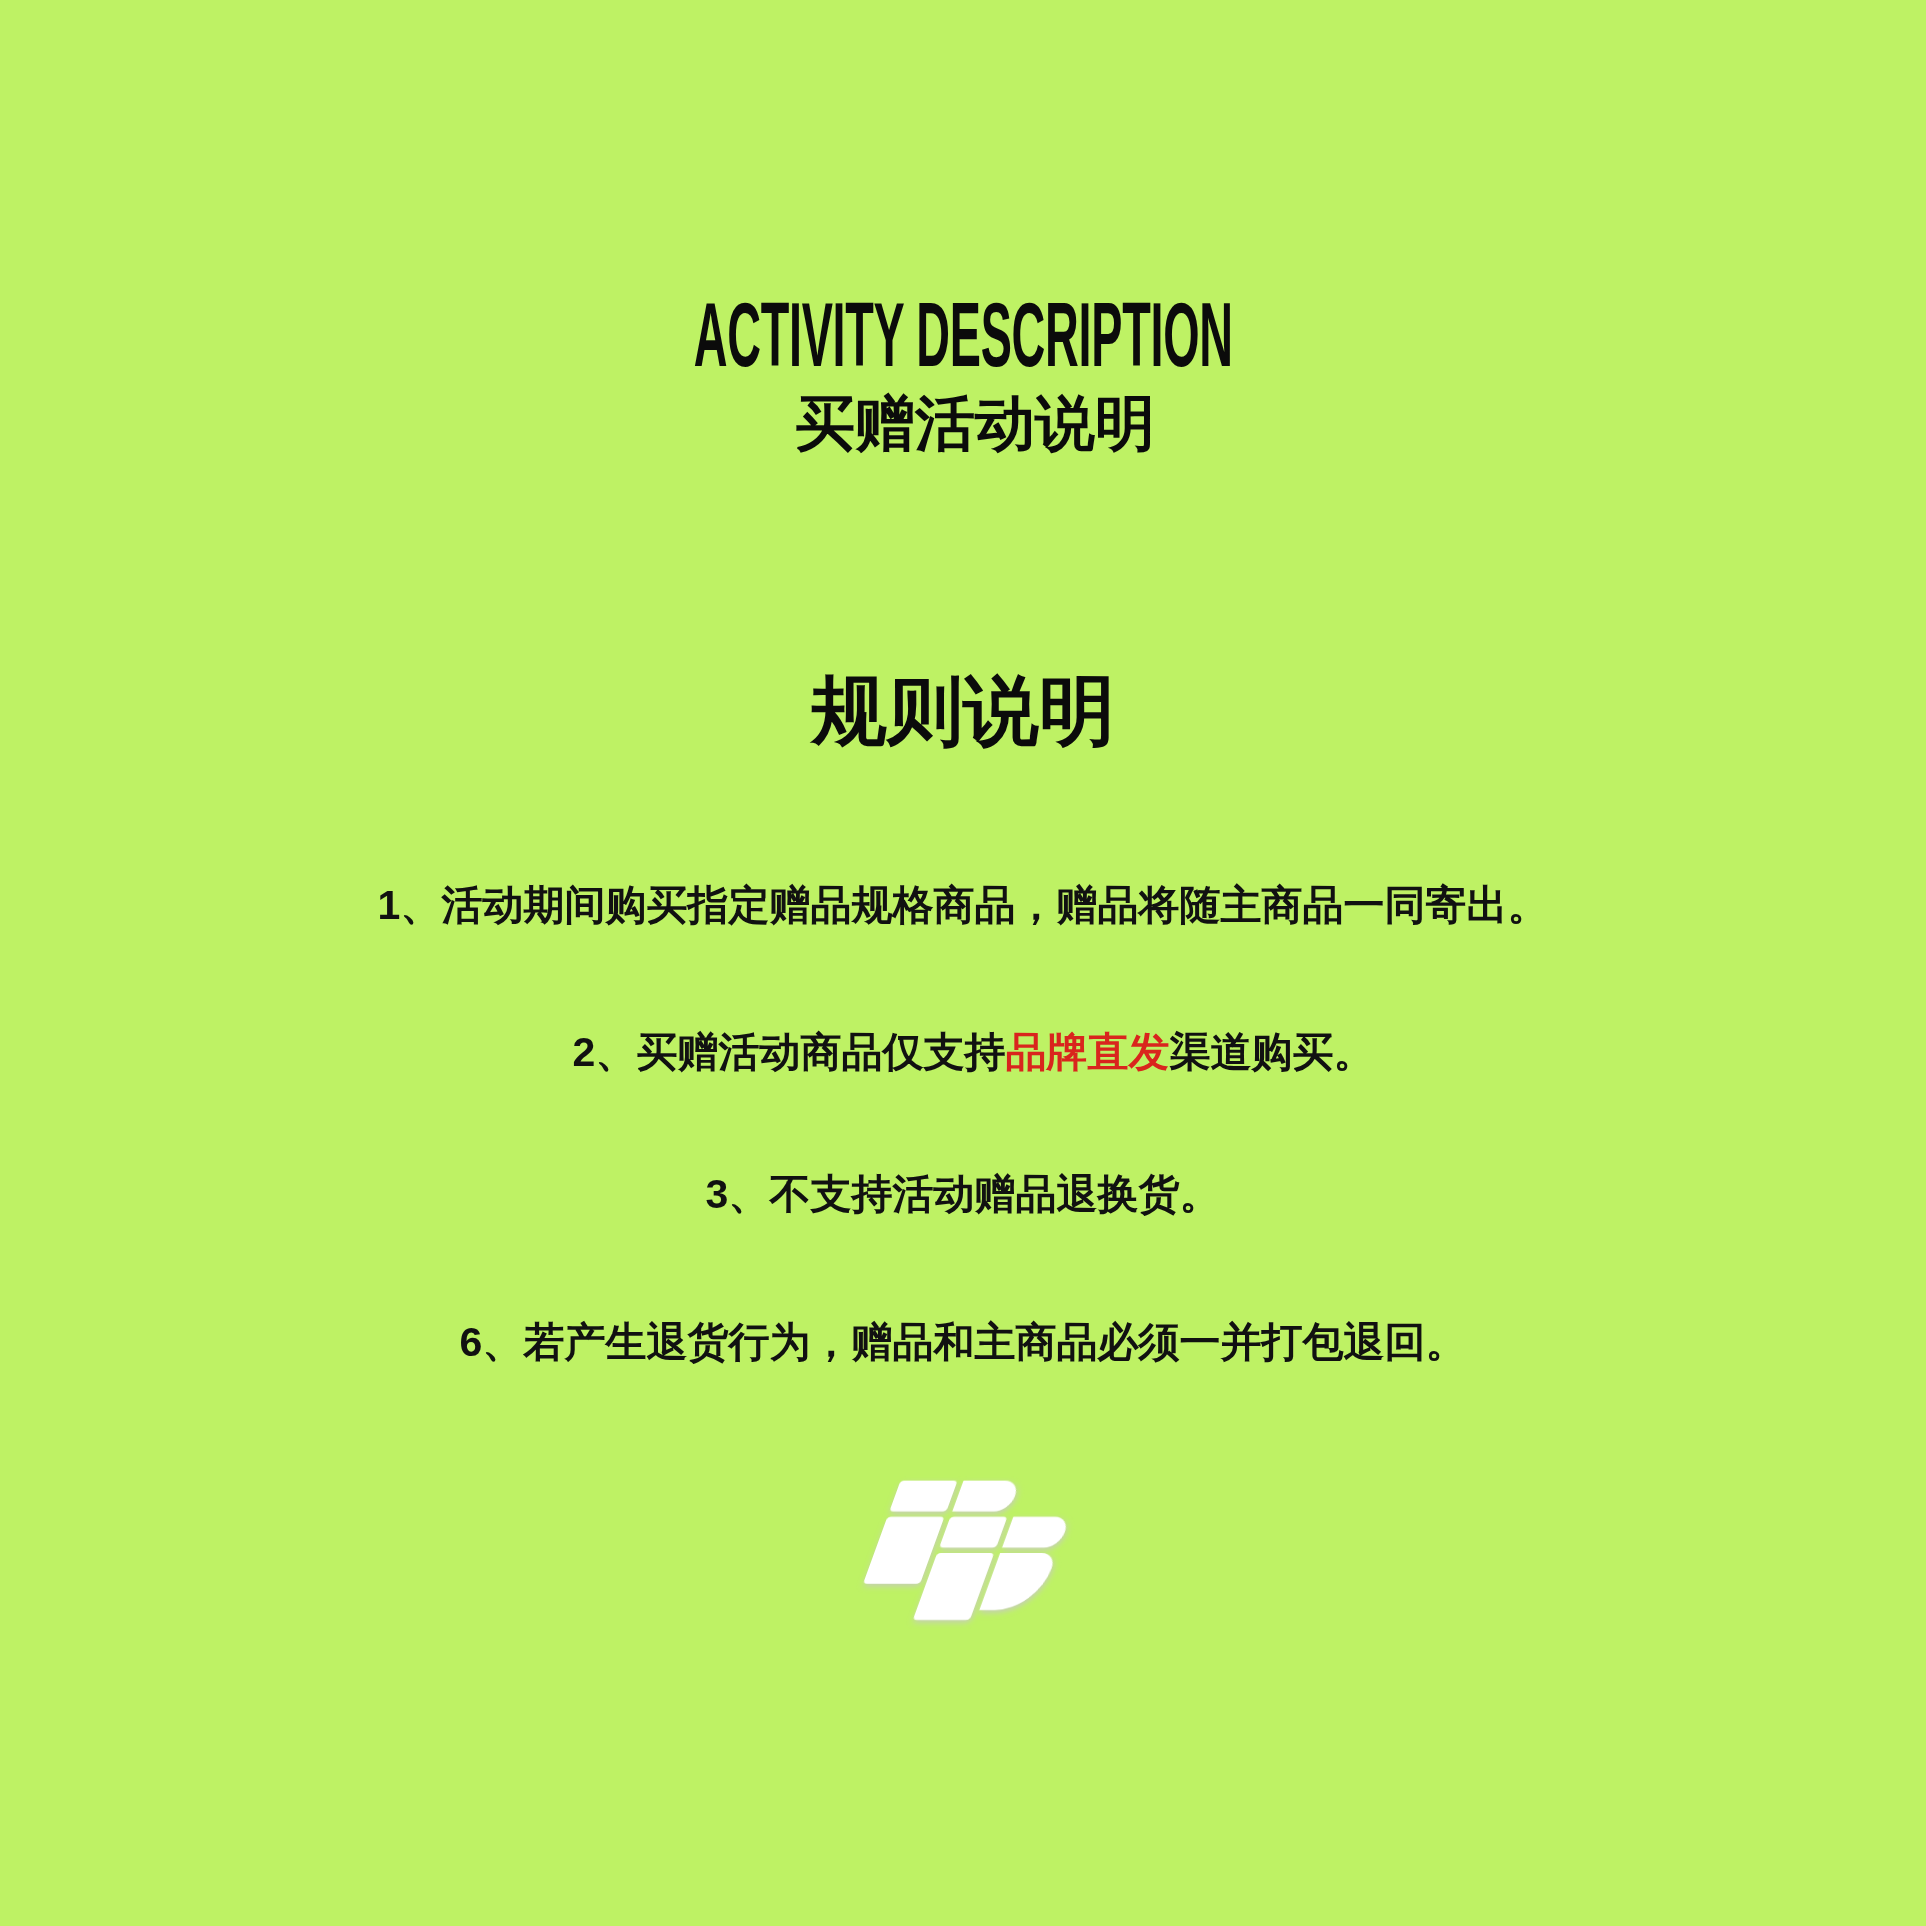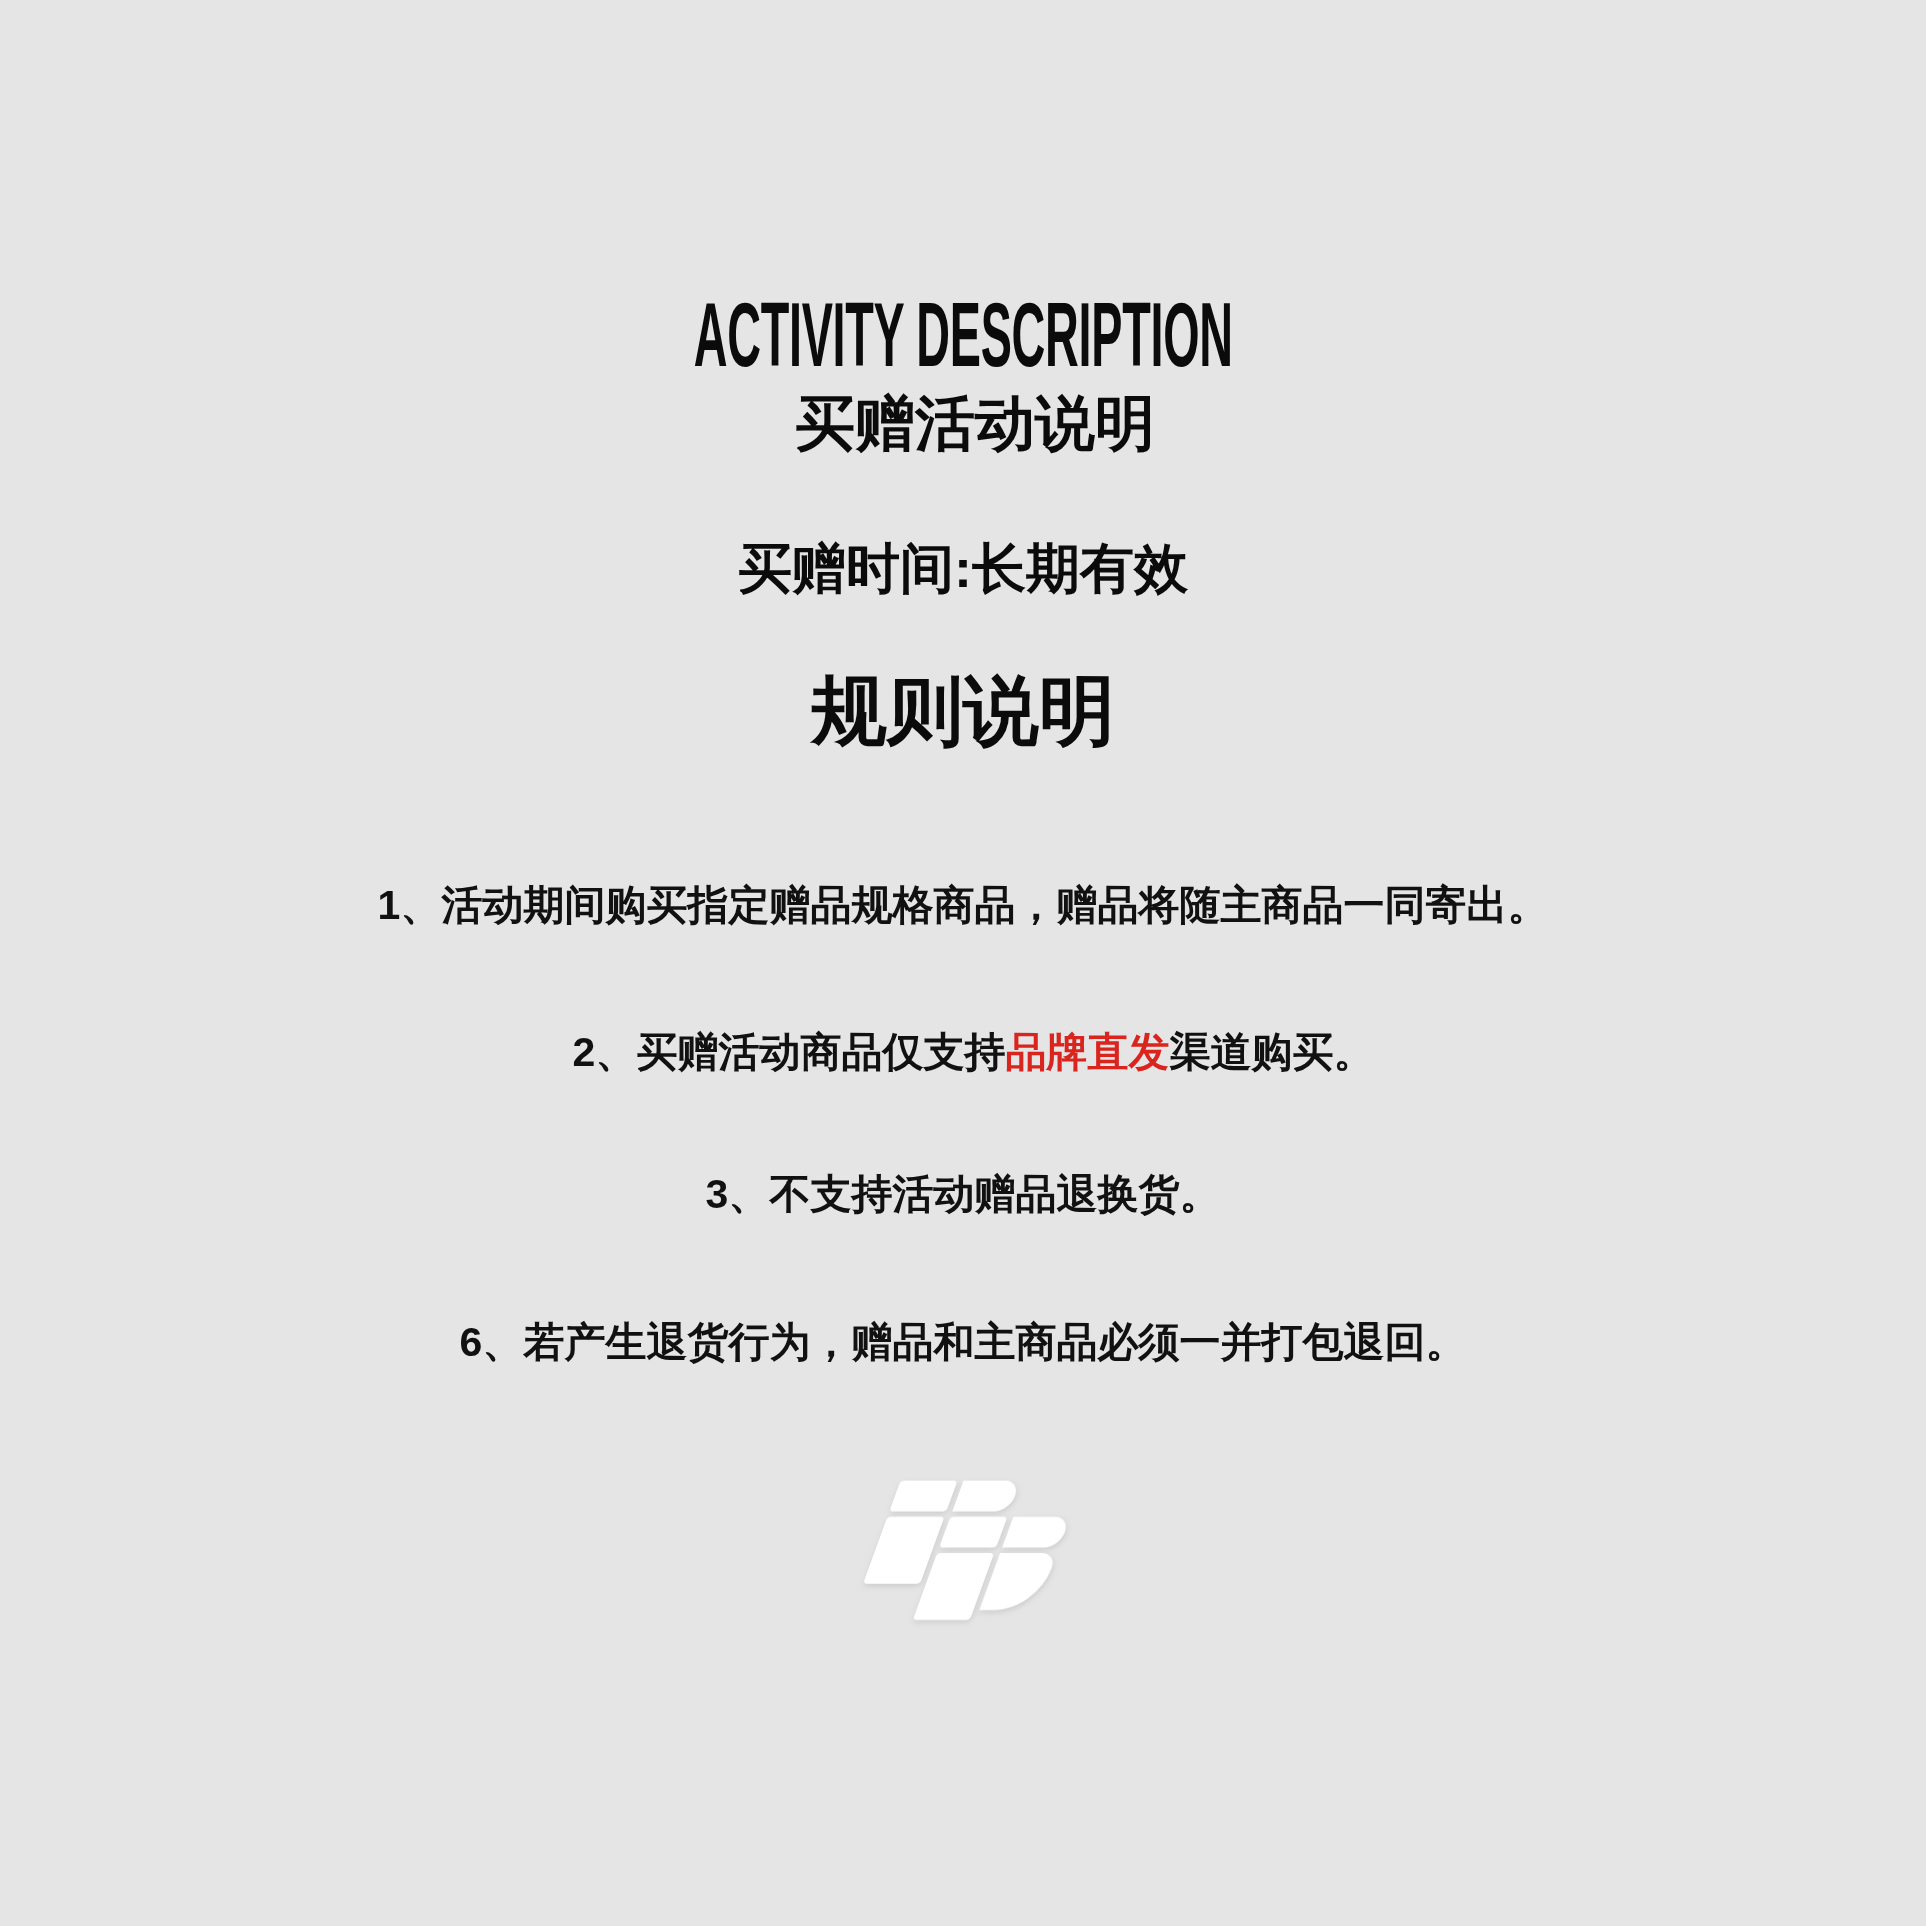--- a/index.html
+++ b/index.html
@@ -1,19 +1,19 @@
 <!DOCTYPE html>
 <html style="font-size:10.3px"><head>
 <meta charset="utf-8">
 <style>
   html,body{margin:0;padding:0;background:#ffffff;}
   .canvas{
     position:relative;
     width:1926px;height:1926px;
-    background:#e5e5e5;
+    background:#bef264;
     overflow:hidden;
     font-family:"Liberation Sans","DejaVu Sans",sans-serif;
     color:#0f0f0f;
   }
   .center-line{
     position:absolute;left:0;right:0;
     text-align:center;
     white-space:nowrap;
     line-height:1.15;
   }
@@ -69,21 +69,20 @@
 <body>
 
 <div class="canvas">
 
   <div class="center-line title-en">
     <span class="squeeze">ACTIVITY DESCRIPTION</span>
   </div>
 
   <div class="center-line title-cn">买赠活动说明</div>
 
-  <div class="center-line period-line">买赠时间:长期有效</div>
 
   <div class="center-line rules-heading">规则说明</div>
 
   <div class="center-line rule rule-1">
     <span>1、活动期间购买指定赠品规格商品，赠品将随主商品一同寄出。</span><span class="hl"></span><span></span>
   </div>
 
   <div class="center-line rule rule-2">
     <span>2、买赠活动商品仅支持</span><span class="hl">品牌直发</span><span>渠道购买。</span>
   </div>

